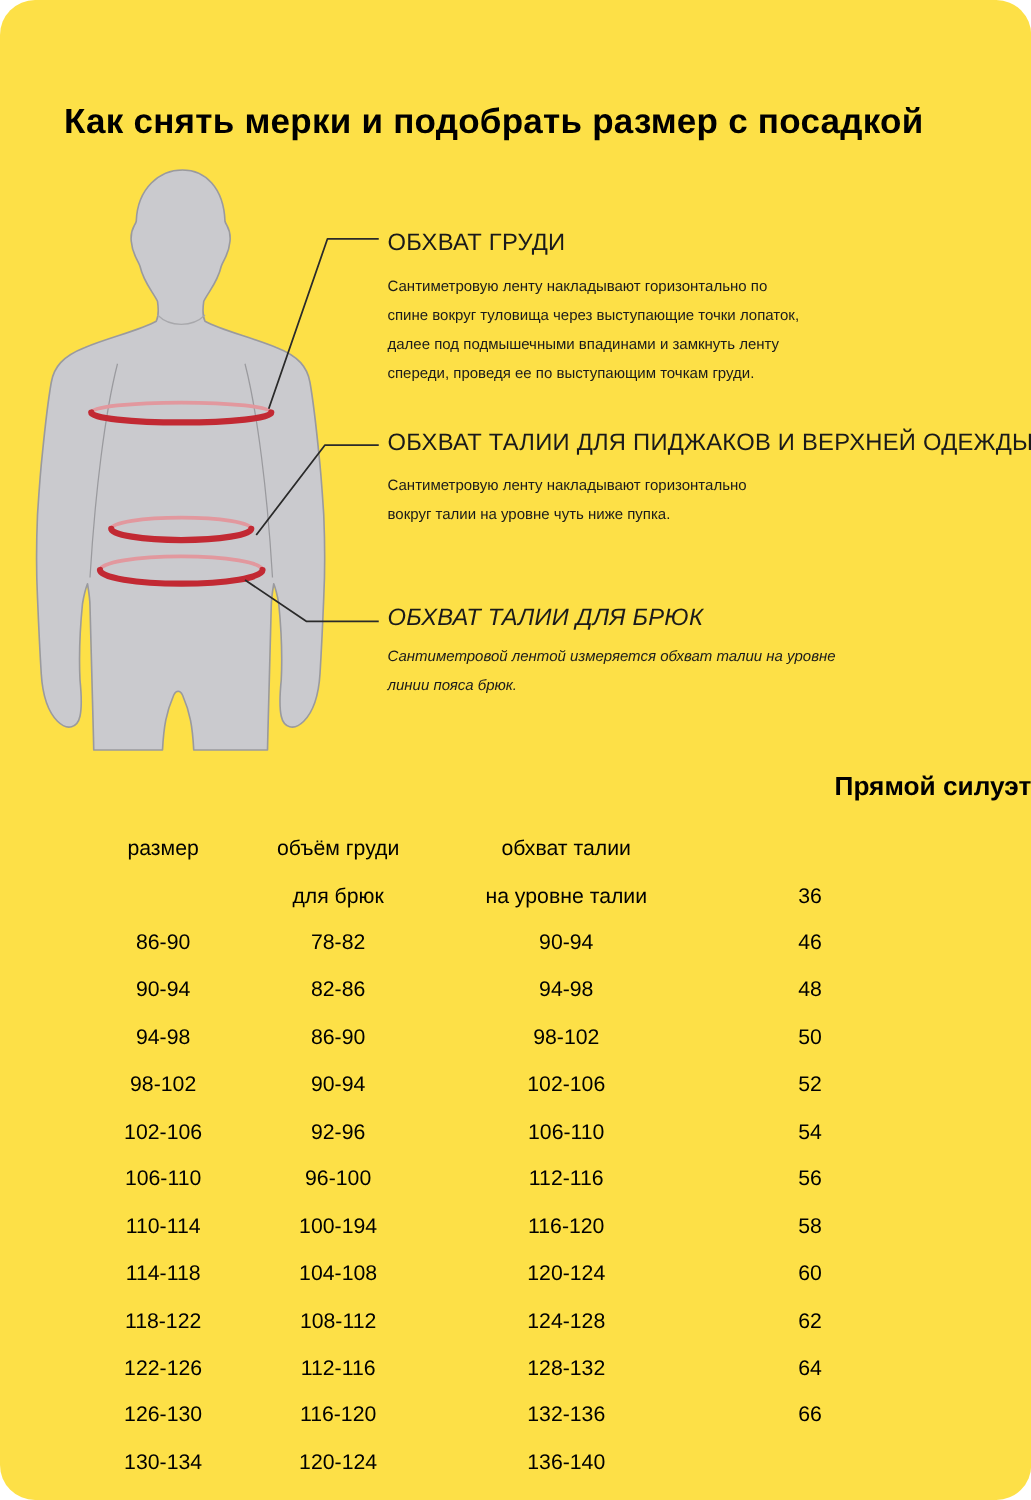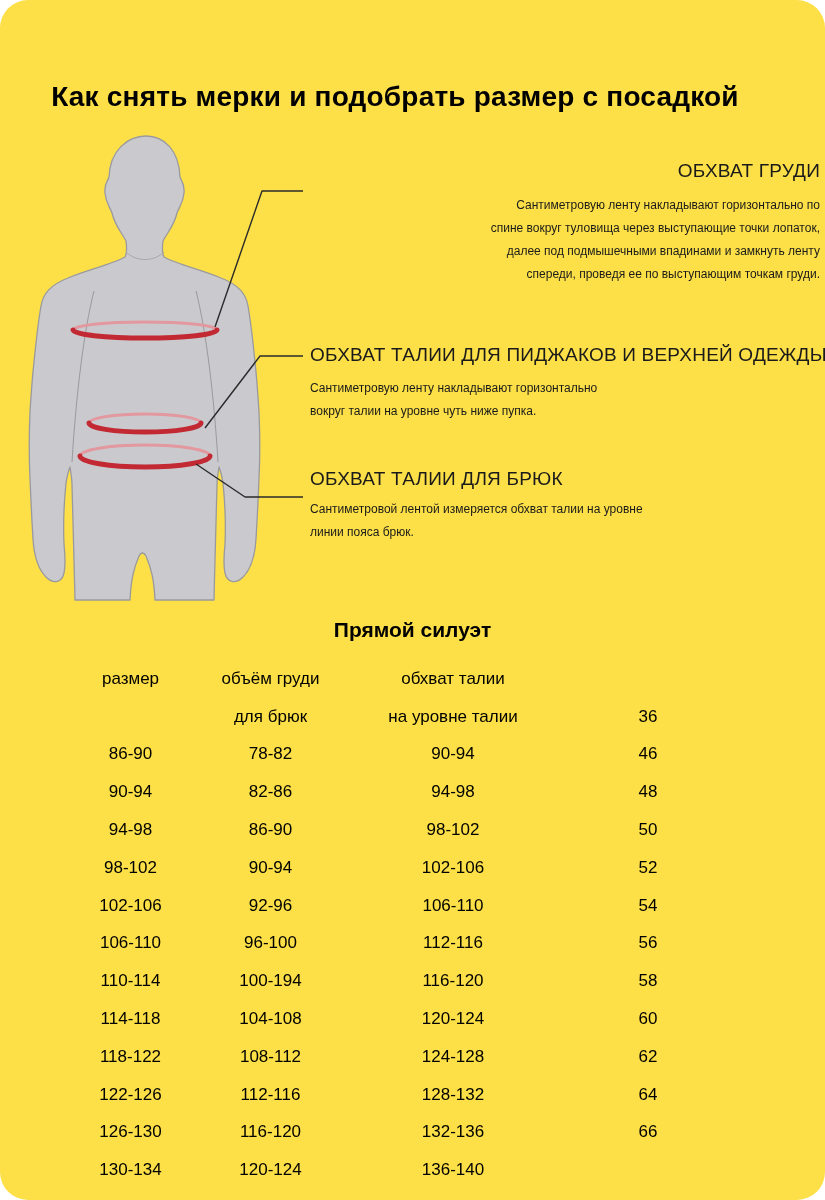--- a/index.html
+++ b/index.html
@@ -21,29 +21,29 @@
   .diagram-svg{position:absolute;left:0;top:0;}
   .measure-block{position:absolute;left:310px;width:510px;}
   .measure-heading{
     font-size:19px;line-height:1.2;color:#1a1a1a;
     letter-spacing:0.2px;white-space:nowrap;
   }
   .measure-desc{
     margin:0;font-size:12px;line-height:23px;color:#1a1a1a;
     white-space:pre-line;
   }
-  .block-1{top:160px;text-align:right;}
+  .block-1{top:184px;}
   .block-1 .measure-desc{margin-top:11px;}
   .block-2{top:344px;}
   .block-2 .measure-desc{margin-top:10px;}
-  .block-3{top:468px;}
+  .block-3{top:484px;font-style:italic;}
   .block-3 .measure-desc{margin-top:7px;}
   .table-title{
     position:absolute;top:618px;left:0;width:825px;
-    text-align:center;font-size:21px;font-weight:bold;margin:0;
+    text-align:right;font-size:21px;font-weight:bold;margin:0;
   }
   .size-table{
     position:absolute;top:660px;left:83px;width:670px;
     display:grid;
     grid-template-columns:95px 185px 180px 210px;
     grid-auto-rows:37.8px;
     font-size:17px;
   }
   .size-table .cell{
     display:flex;align-items:center;justify-content:center;

